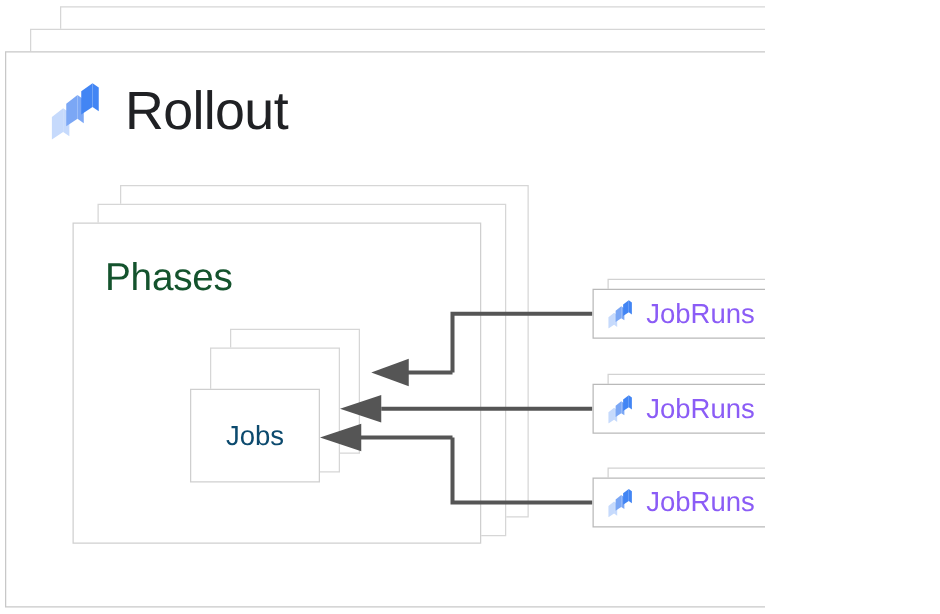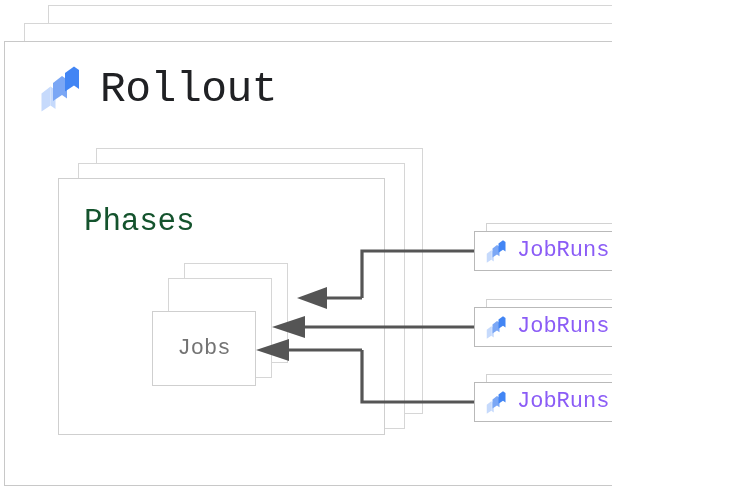--- a/index.html
+++ b/index.html
@@ -10,21 +10,20 @@
   body {
     font-family: "Liberation Sans", sans-serif;
     -webkit-font-smoothing: antialiased;
   }
   #canvas {
     position: relative;
     width: 612px;
     height: 491px;
     background: #ffffff;
     overflow: hidden;
-    font-family: Liberation Mono, monospace;
   }
 
   
   .card {
     position: absolute;
     background: #ffffff;
     border: 1px solid #cfcfcf;
     box-sizing: border-box;
   }
   .card-ghost {
@@ -81,21 +80,21 @@
   .jobs-label {
     position: absolute;
     left: 152px;
     top: 311px;
     width: 104px;
     height: 75px;
     display: flex;
     align-items: center;
     justify-content: center;
     font-size: 22px;
-    color: #737373;
+    color: #0c4a6e;
     pointer-events: none;
   }
 
   
   .jobrun-group { position: absolute; }
   .jobrun-ghost {
     position: absolute;
     left: 12px;
     top: -8px;
     width: 158px;

